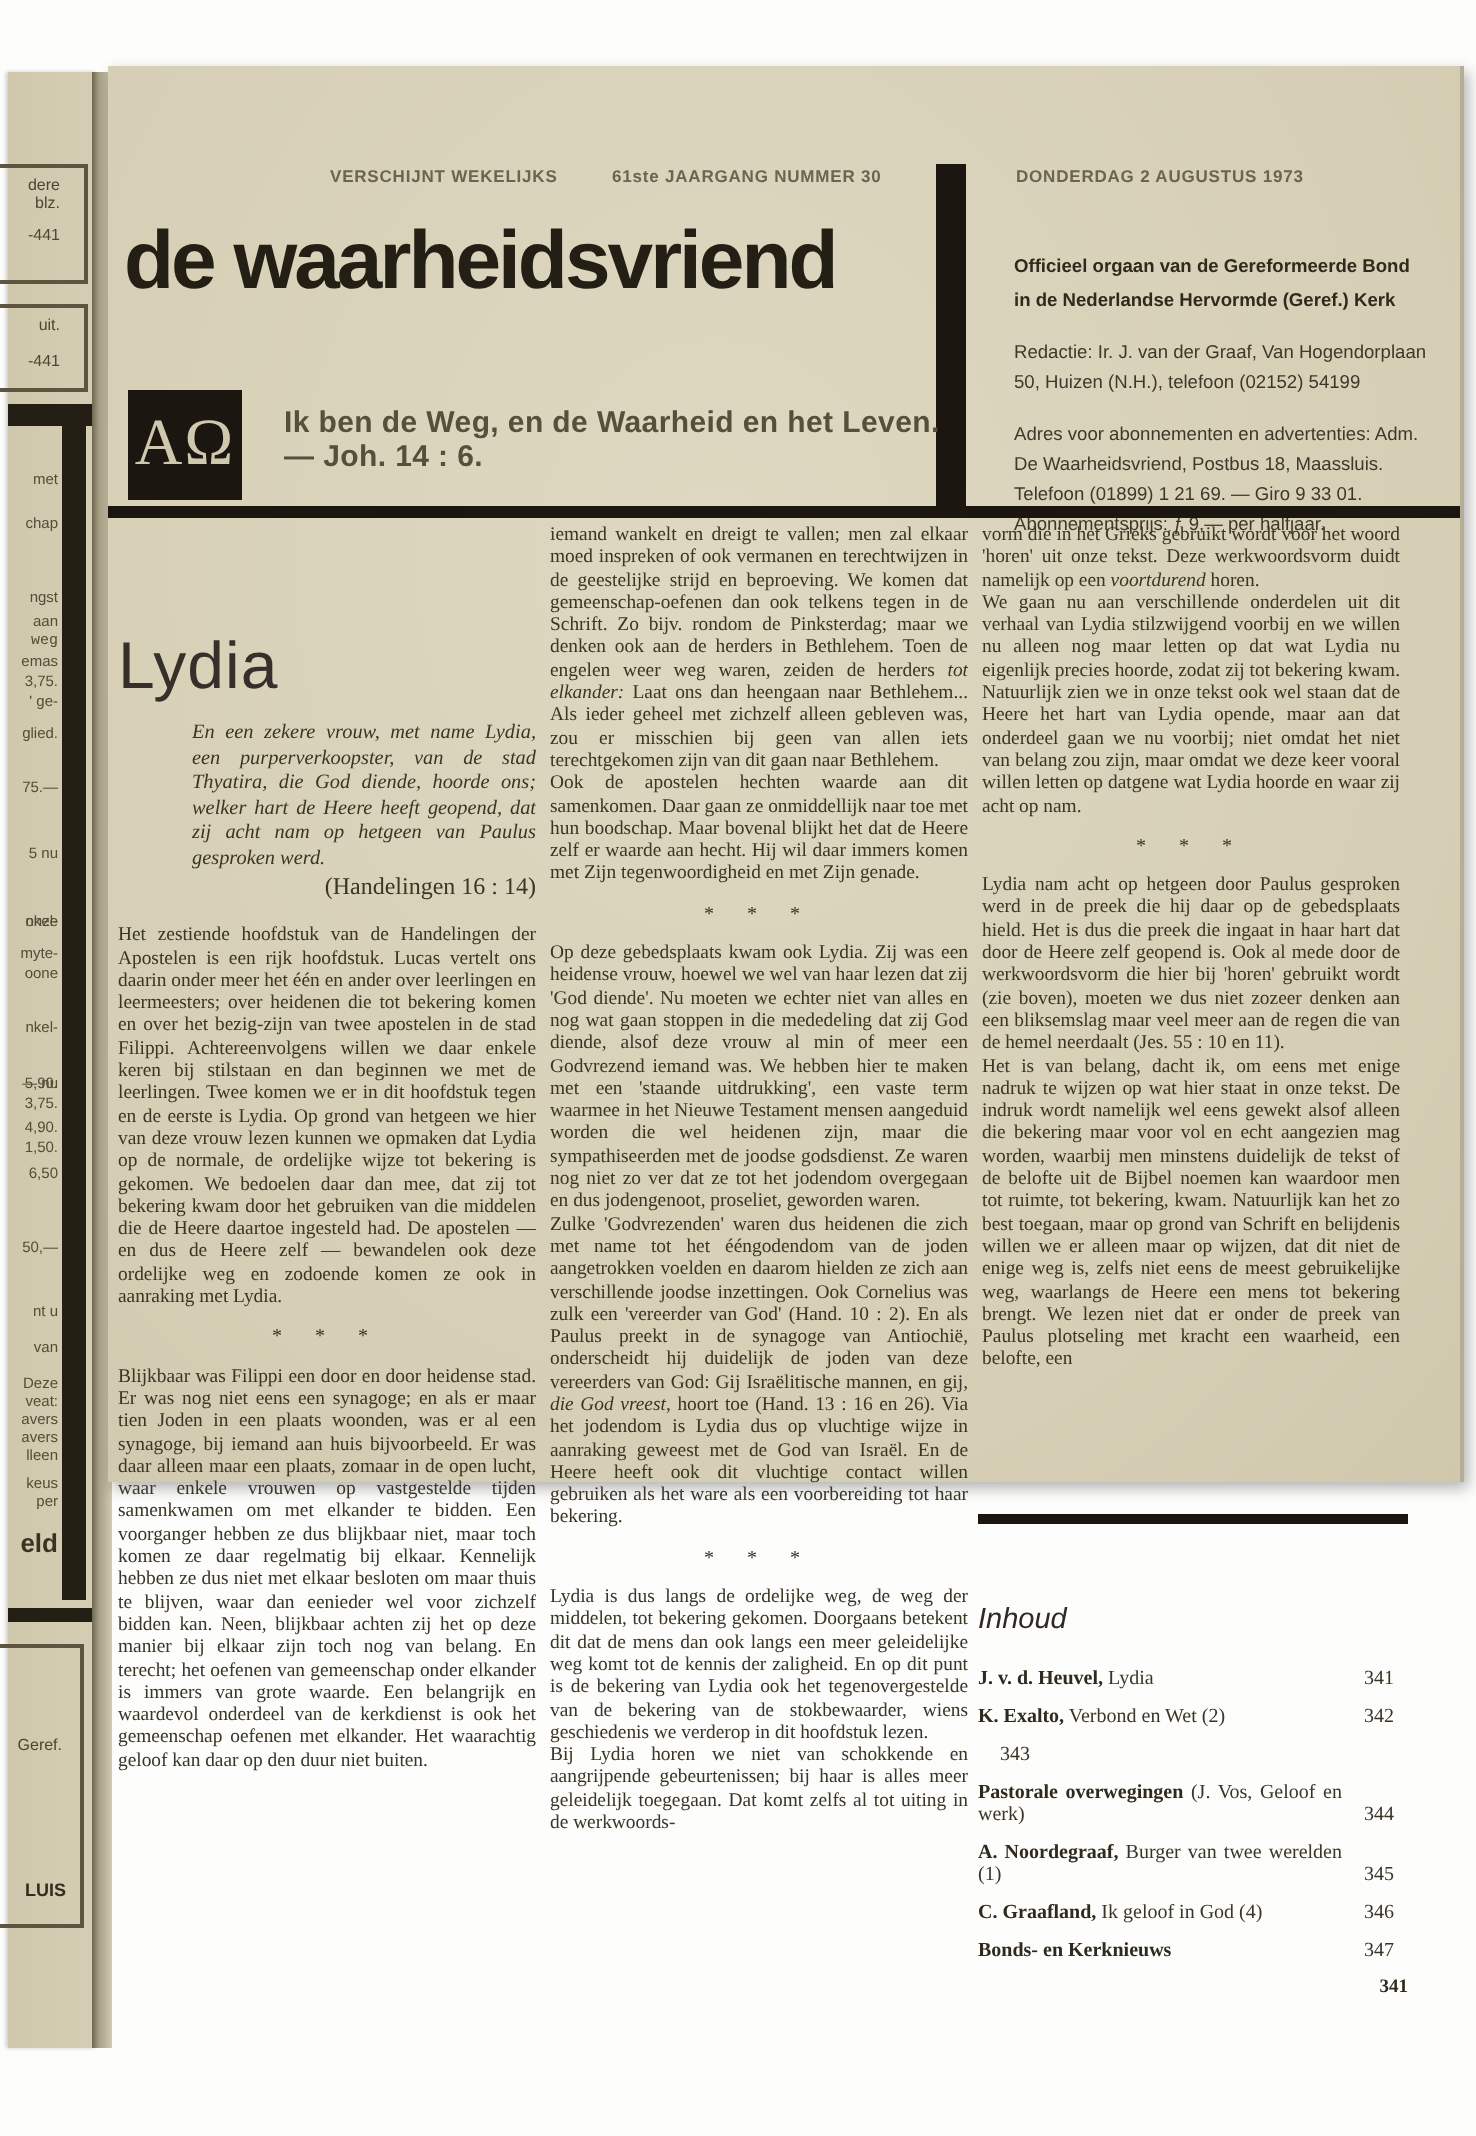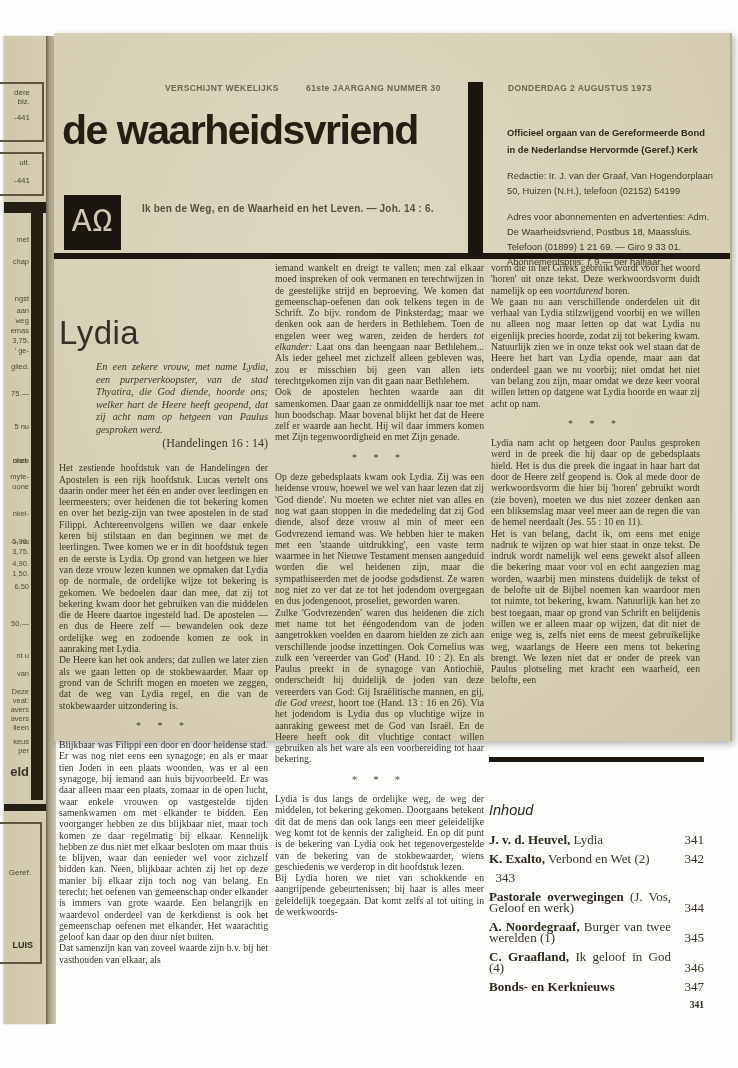--- a/index.html
+++ b/index.html
@@ -47,23 +47,23 @@
 
   .vbar{position:absolute;left:414px;top:49px;width:15px;height:172px;background:#1b1710;}
 
   #info{position:absolute;left:453px;top:92px;width:212px;font-size:9.3px;color:#3e382a;}
   .organ{font-weight:700;color:#2f2a1d;line-height:17px;}
   .redactie{margin-top:10px;line-height:15px;}
   .adres{margin-top:11px;line-height:15px;}
 
   .aw-box{position:absolute;left:10px;top:162px;width:57px;height:55px;background:#1b1710;
     display:flex;align-items:center;justify-content:center;}
-  .aw-glyphs{color:#cfc8ae;font-family:Liberation Mono, monospace;font-size:33px;line-height:1;letter-spacing:1px;}
-
-  .motto{position:absolute;left:88px;top:170px;width:340px;font-size:10px;font-weight:700;
+  .aw-glyphs{color:#cfc8ae;font-family:Liberation Serif, serif;font-size:33px;line-height:1;letter-spacing:1px;}
+
+  .motto{position:absolute;left:88px;top:170px;width:340px;font-size:15px;font-weight:700;
     color:#55503c;letter-spacing:.2px;}
 
   .main-rule{position:absolute;left:0;top:220px;width:676px;height:6px;background:#1b1710;}
 
   
   .col{position:absolute;top:229px;width:209px;overflow:hidden;
     font-family:"Liberation Serif",serif;font-size:9.7px;line-height:11.3px;
     color:#3b3526;text-align:justify;}
   #col1{left:5px;height:760px;}
   #col2{left:221px;height:764px;}
@@ -75,22 +75,22 @@
   .quote-ref{text-align:right;font-size:12px;margin-bottom:13px;}
   .para{margin:0;}
   .stars{text-align:center;letter-spacing:7px;margin:9px 0 8px 0;font-size:10px;}
 
   
   .ih-rule{width:215px;height:5px;background:#1b1710;}
   #inhoud{position:absolute;left:435px;top:724px;width:215px;}
   .ih-head{margin-top:40px;font-style:italic;font-size:14.5px;color:#2e2921;
     font-family:"Liberation Sans",sans-serif;}
   #inhoud-list{margin-top:16px;}
-  .toc-row{display:flex;justify-content:space-between;align-items:flex-end;
-    margin-bottom:8px;font-family:"Liberation Serif",serif;font-size:13px;
+  .toc-row{display:flex;justify-content:flex-start;align-items:flex-end;
+    margin-bottom:8px;font-family:"Liberation Serif",serif;font-size:10px;
     line-height:11px;color:#3b3526;}
   .toc-left{width:182px;text-align:justify;}
   .toc-bold{font-weight:700;color:#2f2a1d;}
   .toc-page{width:26px;text-align:right;}
   .ih-pagenum{margin-top:2px;text-align:right;font-family:"Liberation Serif",serif;
     font-size:9.5px;font-weight:700;color:#2f2a1d;}
 </style>
 </head>
 <body>
 
@@ -175,24 +175,22 @@
     <div class="motto">Ik ben de Weg, en de Waarheid en het Leven. — Joh. 14 : 6.</div>
 
     <div class="main-rule"></div>
 
     <div id="col1" class="col">
       <h2 id="article-title">Lydia</h2>
       <div class="quote">En een zekere vrouw, met name Lydia, een purperverkoopster, van de stad Thyatira, die God diende, hoorde ons; welker hart de Heere heeft geopend, dat zij acht nam op hetgeen van Paulus gesproken werd.</div>
       <div class="quote-ref">(Handelingen 16 : 14)</div>
       <div>
           <div class="para">Het zestiende hoofdstuk van de Handelingen der Apostelen is een rijk hoofdstuk. Lucas vertelt ons daarin onder meer het één en ander over leerlingen en leermeesters; over heidenen die tot bekering komen en over het bezig-zijn van twee apostelen in de stad Filippi. Achtereenvolgens willen we daar enkele keren bij stilstaan en dan beginnen we met de leerlingen. Twee komen we er in dit hoofdstuk tegen en de eerste is Lydia. Op grond van hetgeen we hier van deze vrouw lezen kunnen we opmaken dat Lydia op de normale, de ordelijke wijze tot bekering is gekomen. We bedoelen daar dan mee, dat zij tot bekering kwam door het gebruiken van die middelen die de Heere daartoe ingesteld had. De apostelen — en dus de Heere zelf — bewandelen ook deze ordelijke weg en zodoende komen ze ook in aanraking met Lydia.</div>
-          <div class="para">De Heere kan het ook anders; dat zullen we later zien als we gaan letten op de stokbewaarder. Maar op grond van de Schrift mogen en moeten we zeggen, dat de weg van Lydia regel, en die van de stokbewaarder uitzondering is.</div>
           <div class="stars">* * *</div>
           <div class="para">Blijkbaar was Filippi een door en door heidense stad. Er was nog niet eens een synagoge; en als er maar tien Joden in een plaats woonden, was er al een synagoge, bij iemand aan huis bijvoorbeeld. Er was daar alleen maar een plaats, zomaar in de open lucht, waar enkele vrouwen op vastgestelde tijden samenkwamen om met elkander te bidden. Een voorganger hebben ze dus blijkbaar niet, maar toch komen ze daar regelmatig bij elkaar. Kennelijk hebben ze dus niet met elkaar besloten om maar thuis te blijven, waar dan eenieder wel voor zichzelf bidden kan. Neen, blijkbaar achten zij het op deze manier bij elkaar zijn toch nog van belang. En terecht; het oefenen van gemeenschap onder elkander is immers van grote waarde. Een belangrijk en waardevol onderdeel van de kerkdienst is ook het gemeenschap oefenen met elkander. Het waarachtig geloof kan daar op den duur niet buiten.</div>
-          <div class="para">Dat samenzijn kan van zoveel waarde zijn b.v. bij het vasthouden van elkaar, als</div>
         </div>
     </div>
 
     <div id="col2" class="col">
       <div>
           <div class="para">iemand wankelt en dreigt te vallen; men zal elkaar moed inspreken of ook vermanen en terechtwijzen in de geestelijke strijd en beproeving. We komen dat gemeenschap-oefenen dan ook telkens tegen in de Schrift. Zo bijv. rondom de Pinksterdag; maar we denken ook aan de herders in Bethlehem. Toen de engelen weer weg waren, zeiden de herders <i>tot elkander:</i> Laat ons dan heengaan naar Bethlehem... Als ieder geheel met zichzelf alleen gebleven was, zou er misschien bij geen van allen iets terechtgekomen zijn van dit gaan naar Bethlehem.</div>
           <div class="para">Ook de apostelen hechten waarde aan dit samenkomen. Daar gaan ze onmiddellijk naar toe met hun boodschap. Maar bovenal blijkt het dat de Heere zelf er waarde aan hecht. Hij wil daar immers komen met Zijn tegenwoordigheid en met Zijn genade.</div>
           <div class="stars">* * *</div>
           <div class="para">Op deze gebedsplaats kwam ook Lydia. Zij was een heidense vrouw, hoewel we wel van haar lezen dat zij 'God diende'. Nu moeten we echter niet van alles en nog wat gaan stoppen in die mededeling dat zij God diende, alsof deze vrouw al min of meer een Godvrezend iemand was. We hebben hier te maken met een 'staande uitdrukking', een vaste term waarmee in het Nieuwe Testament mensen aangeduid worden die wel heidenen zijn, maar die sympathiseerden met de joodse godsdienst. Ze waren nog niet zo ver dat ze tot het jodendom overgegaan en dus jodengenoot, proseliet, geworden waren.</div>
           <div class="para">Zulke 'Godvrezenden' waren dus heidenen die zich met name tot het ééngodendom van de joden aangetrokken voelden en daarom hielden ze zich aan verschillende joodse inzettingen. Ook Cornelius was zulk een 'vereerder van God' (Hand. 10 : 2). En als Paulus preekt in de synagoge van Antiochië, onderscheidt hij duidelijk de joden van deze vereerders van God: Gij Israëlitische mannen, en gij, <i>die God vreest,</i> hoort toe (Hand. 13 : 16 en 26). Via het jodendom is Lydia dus op vluchtige wijze in aanraking geweest met de God van Israël. En de Heere heeft ook dit vluchtige contact willen gebruiken als het ware als een voorbereiding tot haar bekering.</div>

